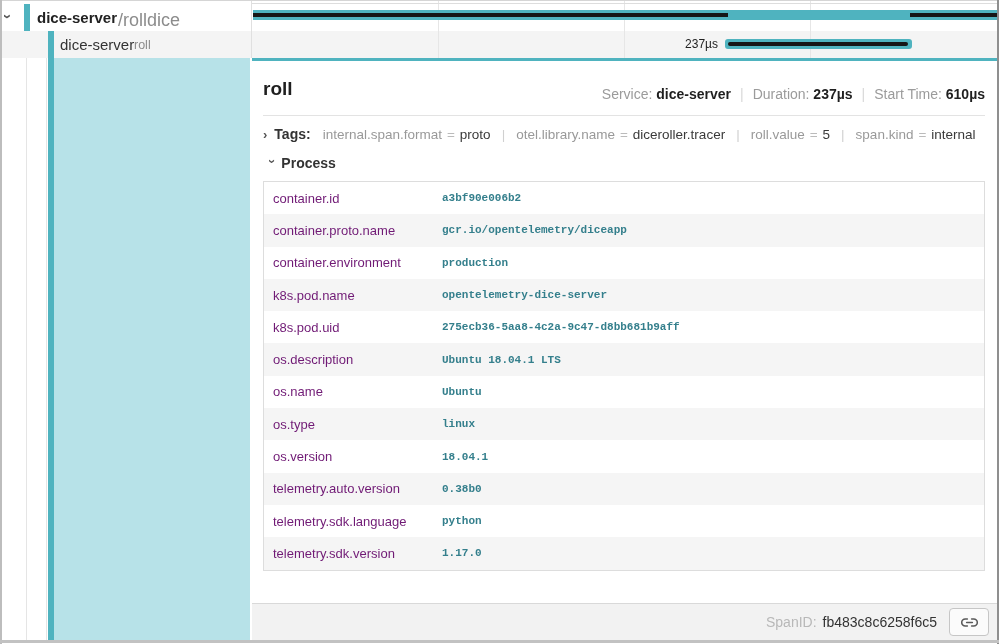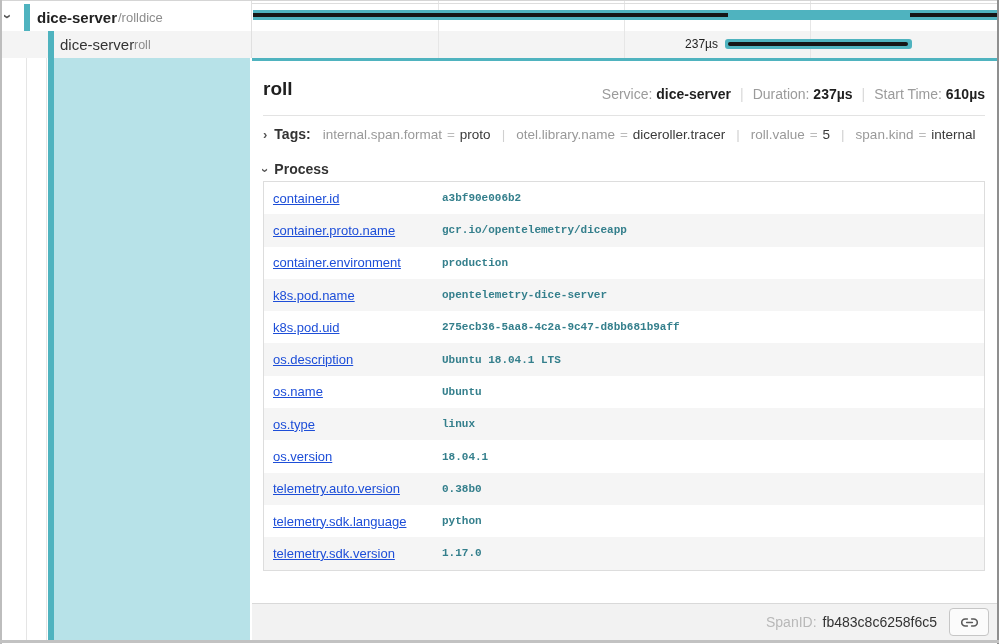--- a/index.html
+++ b/index.html
@@ -21,21 +21,21 @@
 
   .chev{display:inline-block;color:#555;font-weight:700;font-size:15px;line-height:1;}
   .chev-down{transform:rotate(90deg);}
   .row1-chevron{left:6px;top:9px;cursor:pointer;}
 
   .svc-block{width:6px;background:#4fb3bf;}
   .row1-block{left:24px;top:4px;height:27px;}
   .row2-block{left:48px;top:31px;height:27px;}
 
   .span-name{font-size:15px;font-weight:700;color:#222;}
-  .span-op{font-size:13px;color:#8c8c8c;}
+  .span-op{font-size:18px;color:#8c8c8c;}
   .row1-name{left:37px;top:9px;}
   .row1-op{left:118px;top:10px;}
   .row2-name{left:60px;top:36px;font-weight:500;color:#333;}
   .row2-op{left:134px;top:38px;font-size:12.5px;}
 
   .bar{background:#4fb3bf;height:10px;}
   .bar-parent{left:253px;top:10px;width:744px;}
   .bar-black{position:absolute;top:3px;height:4px;background:#161616;}
   .bar-child{left:725px;top:39px;width:187px;border-radius:3px;}
   .bar-child-inner{position:absolute;left:3px;top:3px;width:180px;height:4px;background:#161616;border-radius:2px;}
@@ -58,28 +58,28 @@
   .tags-row{left:11px;top:62px;height:22px;display:flex;align-items:center;white-space:nowrap;cursor:pointer;}
   .tags-row .chev{font-size:13px;margin-right:7px;}
   .section-label{font-size:14px;font-weight:700;color:#333;}
   .tags-row .section-label{margin-right:12px;}
   .tag-item{display:flex;align-items:center;font-size:13.5px;}
   .tag-key{color:#999;}
   .tag-eq{color:#bbb;margin:0 5px;}
   .tag-val{color:#3a3a3a;}
   .tag-sep{color:#d0d0d0;margin:0 11px;}
 
-  .process-row{left:11px;top:94px;height:22px;display:flex;align-items:flex-end;cursor:pointer;}
+  .process-row{left:18px;top:94px;height:22px;display:flex;align-items:flex-start;cursor:pointer;}
   .process-row .chev{font-size:13px;margin-right:7px;}
 
   .kv-table{left:11px;right:12px;top:120px;border:1px solid #ddd;background:#fff;}
   .kv-row{display:flex;height:32.3px;align-items:center;}
   .kv-row:nth-child(even){background:#f5f5f5;}
-  .kv-key{width:178px;padding-left:9px;box-sizing:border-box;font-size:13px;color:#1d4ed8;
-          overflow:hidden;white-space:nowrap;text-decoration:underline;}
+  .kv-key{width:178px;padding-left:9px;box-sizing:border-box;font-size:13px;color:#701a75;
+          overflow:hidden;white-space:nowrap;}
   .kv-val{font-family:"Liberation Mono","DejaVu Sans Mono",monospace;font-size:11px;
           font-weight:700;color:#347f8c;white-space:nowrap;}
 
   
   .footer{left:252px;top:603px;width:745px;height:37px;background:#f2f2f2;
           border-top:1px solid #d9d9d9;box-sizing:border-box;
           display:flex;align-items:center;justify-content:flex-end;padding-right:8px;}
   .spanid-label{font-size:14px;color:#b8b8b8;}
   .spanid-value{font-size:14px;color:#333;margin:0 12px 0 6px;}
   .link-btn{width:40px;height:28px;border:1px solid #c6c6c6;border-radius:4px;background:#fbfbfb;

